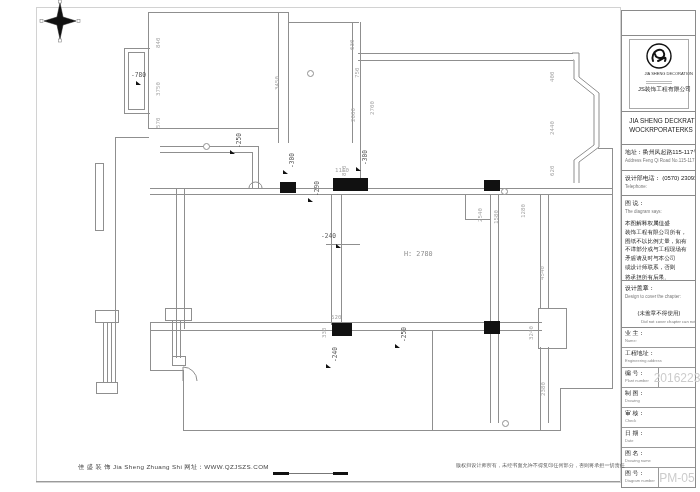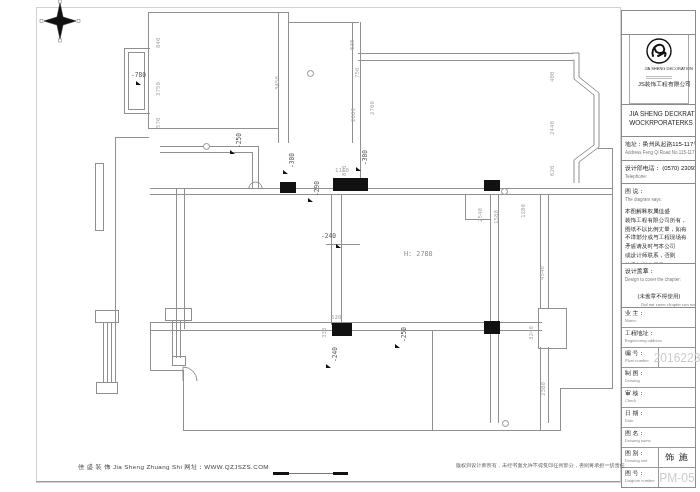--- a/index.html
+++ b/index.html
@@ -309,27 +309,20 @@
           </div>
         </div>
         <div class="tb-row">
           <div class="lblwrap">
             <span class="lbl">图 名：</span>
             <span class="sub">Drawing name</span>
           </div>
         </div>
         <div class="tb-row">
           <div class="lblwrap">
-            <span class="lbl">图 别：</span>
-            <span class="sub">Drawing sort</span>
-          </div>
-          <div class="val">饰 施</div>
-        </div>
-        <div class="tb-row">
-          <div class="lblwrap">
             <span class="lbl">图 号：</span>
             <span class="sub">Diagram number</span>
           </div>
           <div class="val ghost">PM-05</div>
         </div>
       </div>
   </div>
 
   <div class="footer-left">佳 盛 装 饰 Jia Sheng Zhuang Shi    网址：WWW.QZJSZS.COM</div>
   <div class="tbar-a"></div>

